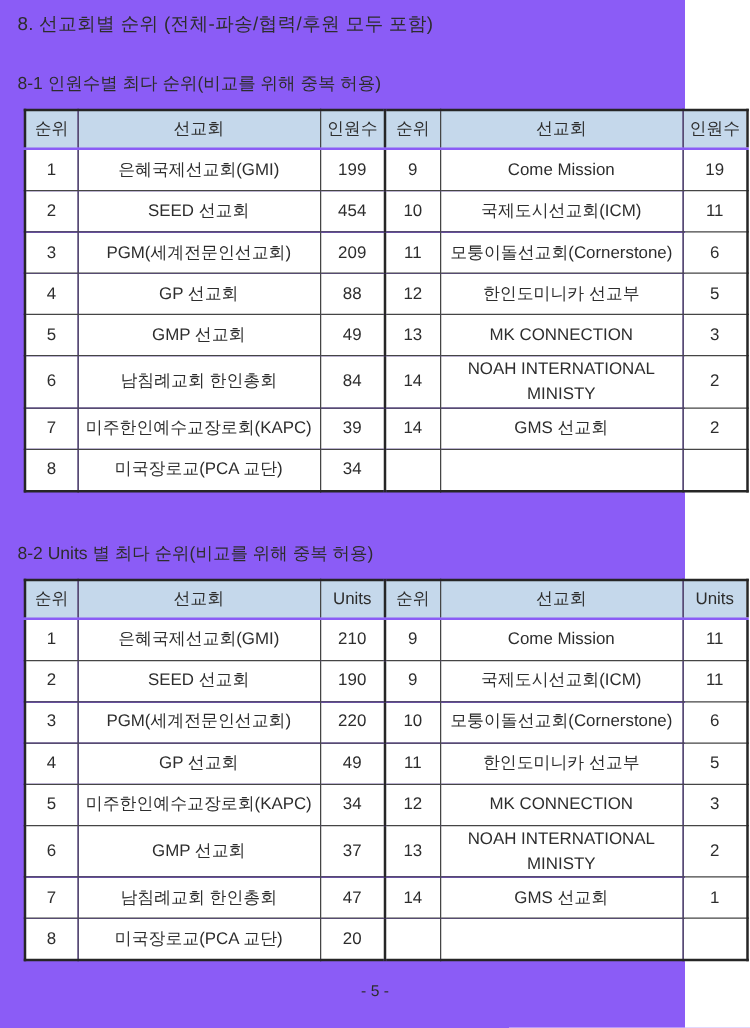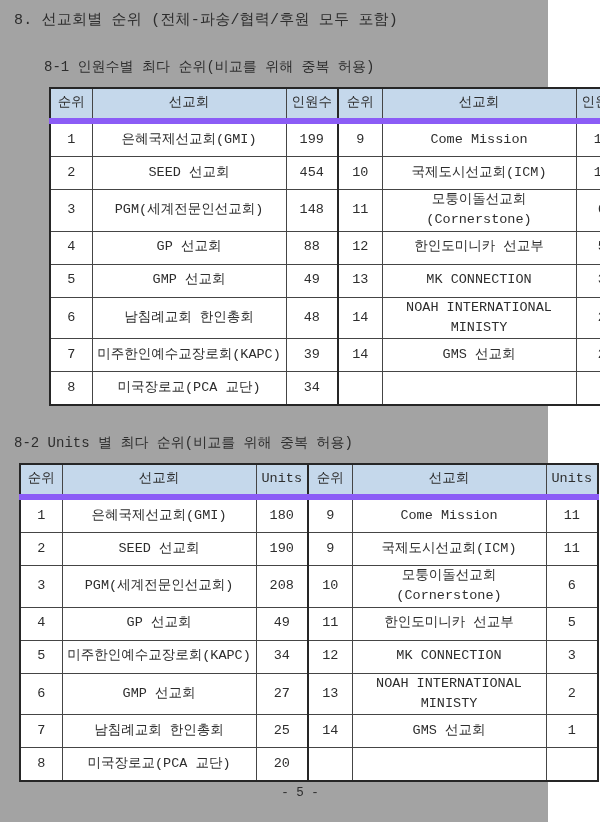--- a/index.html
+++ b/index.html
@@ -11,35 +11,34 @@
     width: 600px;
     height: 822px;
     font-family: "Liberation Sans", sans-serif;
     color: var(--text-color, #2d2d2d);
     overflow: hidden;
   }
   .page {
     position: relative;
     width: 548px;
     height: 822px;
-    background: #a3a3a3;
-    font-family: Liberation Mono, monospace;
+    background: #8b5cf6;
   }
   .doc-title {
     margin: 0;
     padding: 10px 0 0 14px;
     font-size: 15px;
     font-weight: normal;
     letter-spacing: 0.2px;
   }
   .table-block {
     margin: 0;
   }
-  .table-block.first { margin-top: 29px; padding-left: 30px; }
-  .table-block.second { margin-top: 28px; }
+  .table-block.first { margin-top: 29px; }
+  .table-block.second { margin-top: 40px; }
   .caption {
     margin: 0 0 11px 0;
     padding: 0 0 0 14px;
     font-size: 14px;
     font-weight: normal;
   }
   table.rank-table {
     border-collapse: collapse;
     table-layout: fixed;
     width: 578px;
@@ -53,21 +52,21 @@
     vertical-align: middle;
     font-size: 13.5px;
     font-weight: normal;
     padding: 0 2px;
     overflow: hidden;
     line-height: 1.5;
   }
   .rank-table thead th {
     background: var(--header-bg, #c5d8eb);
     height: 29px;
-    border-bottom: 6px solid #8b5cf6;
+    border-bottom: 2px solid #8b5cf6;
   }
   .rank-table tbody td {
     height: 32px;
     background: #ffffff;
   }
   .rank-table .split {
     border-left: 2px solid #262626;
   }
   .page-number {
     position: absolute;
@@ -119,21 +118,21 @@
             <td>2</td>
             <td>SEED 선교회</td>
             <td>454</td>
             <td class="split">10</td>
             <td>국제도시선교회(ICM)</td>
             <td>11</td>
           </tr>
           <tr>
             <td>3</td>
             <td>PGM(세계전문인선교회)</td>
-            <td>148</td>
+            <td>209</td>
             <td class="split">11</td>
             <td>모퉁이돌선교회(Cornerstone)</td>
             <td>6</td>
           </tr>
           <tr>
             <td>4</td>
             <td>GP 선교회</td>
             <td>88</td>
             <td class="split">12</td>
             <td>한인도미니카 선교부</td>
@@ -143,21 +142,21 @@
             <td>5</td>
             <td>GMP 선교회</td>
             <td>49</td>
             <td class="split">13</td>
             <td>MK CONNECTION</td>
             <td>3</td>
           </tr>
           <tr>
             <td>6</td>
             <td>남침례교회 한인총회</td>
-            <td>48</td>
+            <td>84</td>
             <td class="split">14</td>
             <td>NOAH INTERNATIONAL MINISTY</td>
             <td>2</td>
           </tr>
           <tr>
             <td>7</td>
             <td>미주한인예수교장로회(KAPC)</td>
             <td>39</td>
             <td class="split">14</td>
             <td>GMS 선교회</td>
@@ -193,37 +192,37 @@
             <th>Units</th>
             <th class="split">순위</th>
             <th>선교회</th>
             <th>Units</th>
           </tr>
         </thead>
       <tbody>
           <tr>
             <td>1</td>
             <td>은혜국제선교회(GMI)</td>
-            <td>180</td>
+            <td>210</td>
             <td class="split">9</td>
             <td>Come Mission</td>
             <td>11</td>
           </tr>
           <tr>
             <td>2</td>
             <td>SEED 선교회</td>
             <td>190</td>
             <td class="split">9</td>
             <td>국제도시선교회(ICM)</td>
             <td>11</td>
           </tr>
           <tr>
             <td>3</td>
             <td>PGM(세계전문인선교회)</td>
-            <td>208</td>
+            <td>220</td>
             <td class="split">10</td>
             <td>모퉁이돌선교회(Cornerstone)</td>
             <td>6</td>
           </tr>
           <tr>
             <td>4</td>
             <td>GP 선교회</td>
             <td>49</td>
             <td class="split">11</td>
             <td>한인도미니카 선교부</td>
@@ -233,29 +232,29 @@
             <td>5</td>
             <td>미주한인예수교장로회(KAPC)</td>
             <td>34</td>
             <td class="split">12</td>
             <td>MK CONNECTION</td>
             <td>3</td>
           </tr>
           <tr>
             <td>6</td>
             <td>GMP 선교회</td>
-            <td>27</td>
+            <td>37</td>
             <td class="split">13</td>
             <td>NOAH INTERNATIONAL MINISTY</td>
             <td>2</td>
           </tr>
           <tr>
             <td>7</td>
             <td>남침례교회 한인총회</td>
-            <td>25</td>
+            <td>47</td>
             <td class="split">14</td>
             <td>GMS 선교회</td>
             <td>1</td>
           </tr>
           <tr>
             <td>8</td>
             <td>미국장로교(PCA 교단)</td>
             <td>20</td>
             <td class="split"></td>
             <td></td>

